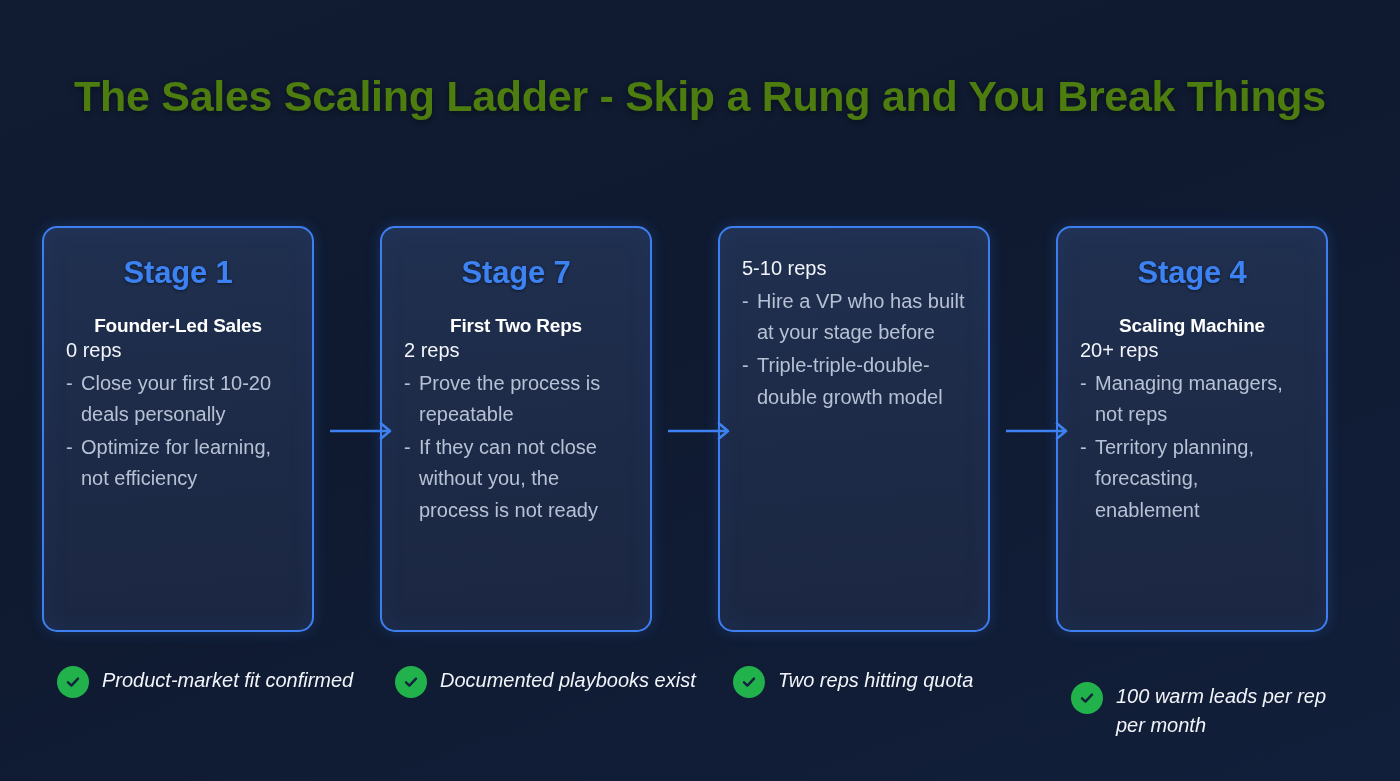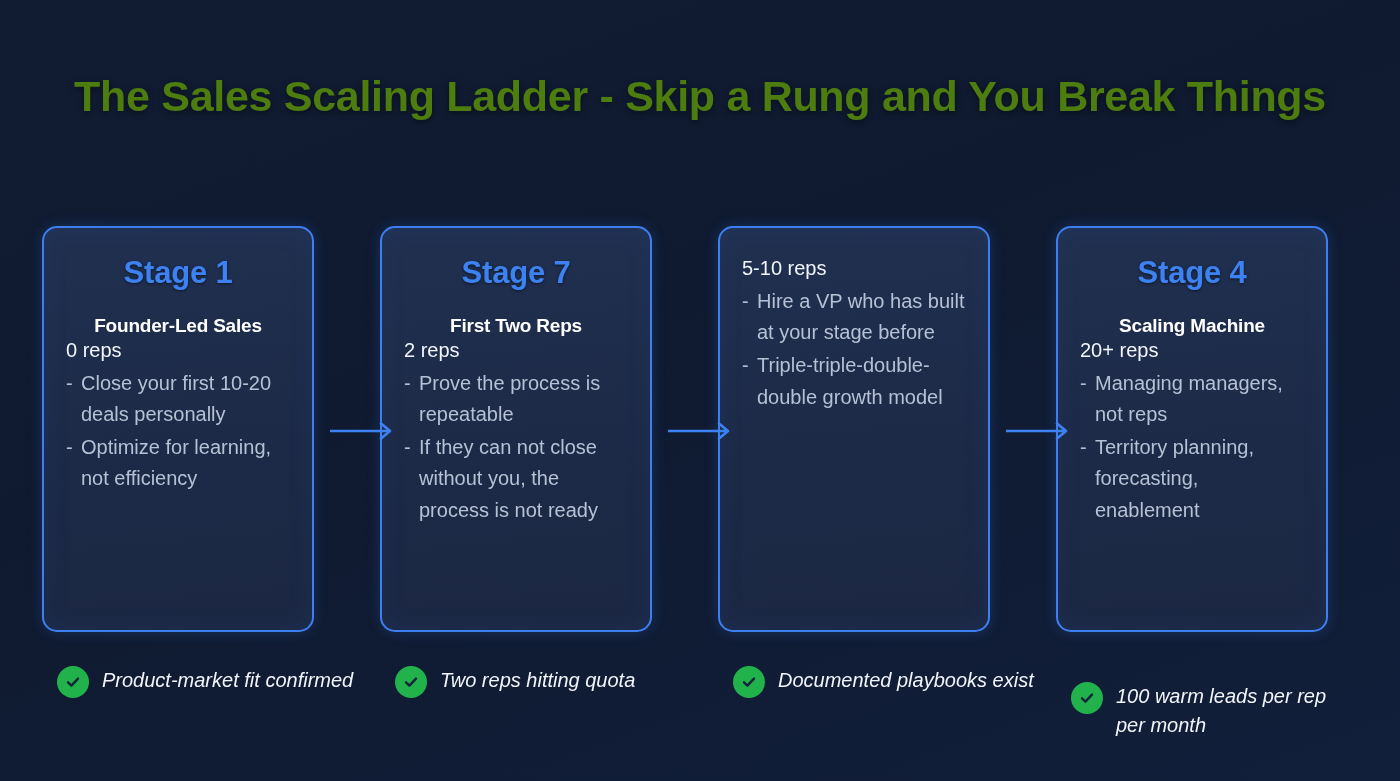--- a/index.html
+++ b/index.html
@@ -244,34 +244,34 @@
     </span>
     <span class="check-text">Product-market fit confirmed</span>
   </div>
 
   <div class="check-item">
     <span class="check-circle">
       <svg width="18" height="18" viewBox="0 0 18 18">
         <path d="M4 9.3 L7.4 12.6 L14 5.6" stroke="#15233c" stroke-width="2.4" fill="none" stroke-linecap="round" stroke-linejoin="round"></path>
       </svg>
     </span>
+    <span class="check-text">Documented playbooks exist</span>
+  </div>
+
+  <div class="check-item">
+    <span class="check-circle">
+      <svg width="18" height="18" viewBox="0 0 18 18">
+        <path d="M4 9.3 L7.4 12.6 L14 5.6" stroke="#15233c" stroke-width="2.4" fill="none" stroke-linecap="round" stroke-linejoin="round"></path>
+      </svg>
+    </span>
     <span class="check-text">Two reps hitting quota</span>
   </div>
 
   <div class="check-item">
     <span class="check-circle">
       <svg width="18" height="18" viewBox="0 0 18 18">
         <path d="M4 9.3 L7.4 12.6 L14 5.6" stroke="#15233c" stroke-width="2.4" fill="none" stroke-linecap="round" stroke-linejoin="round"></path>
       </svg>
     </span>
-    <span class="check-text">Documented playbooks exist</span>
-  </div>
-
-  <div class="check-item">
-    <span class="check-circle">
-      <svg width="18" height="18" viewBox="0 0 18 18">
-        <path d="M4 9.3 L7.4 12.6 L14 5.6" stroke="#15233c" stroke-width="2.4" fill="none" stroke-linecap="round" stroke-linejoin="round"></path>
-      </svg>
-    </span>
     <span class="check-text">100 warm leads per rep per month</span>
   </div>
 
 </div>
 
 </body></html>

